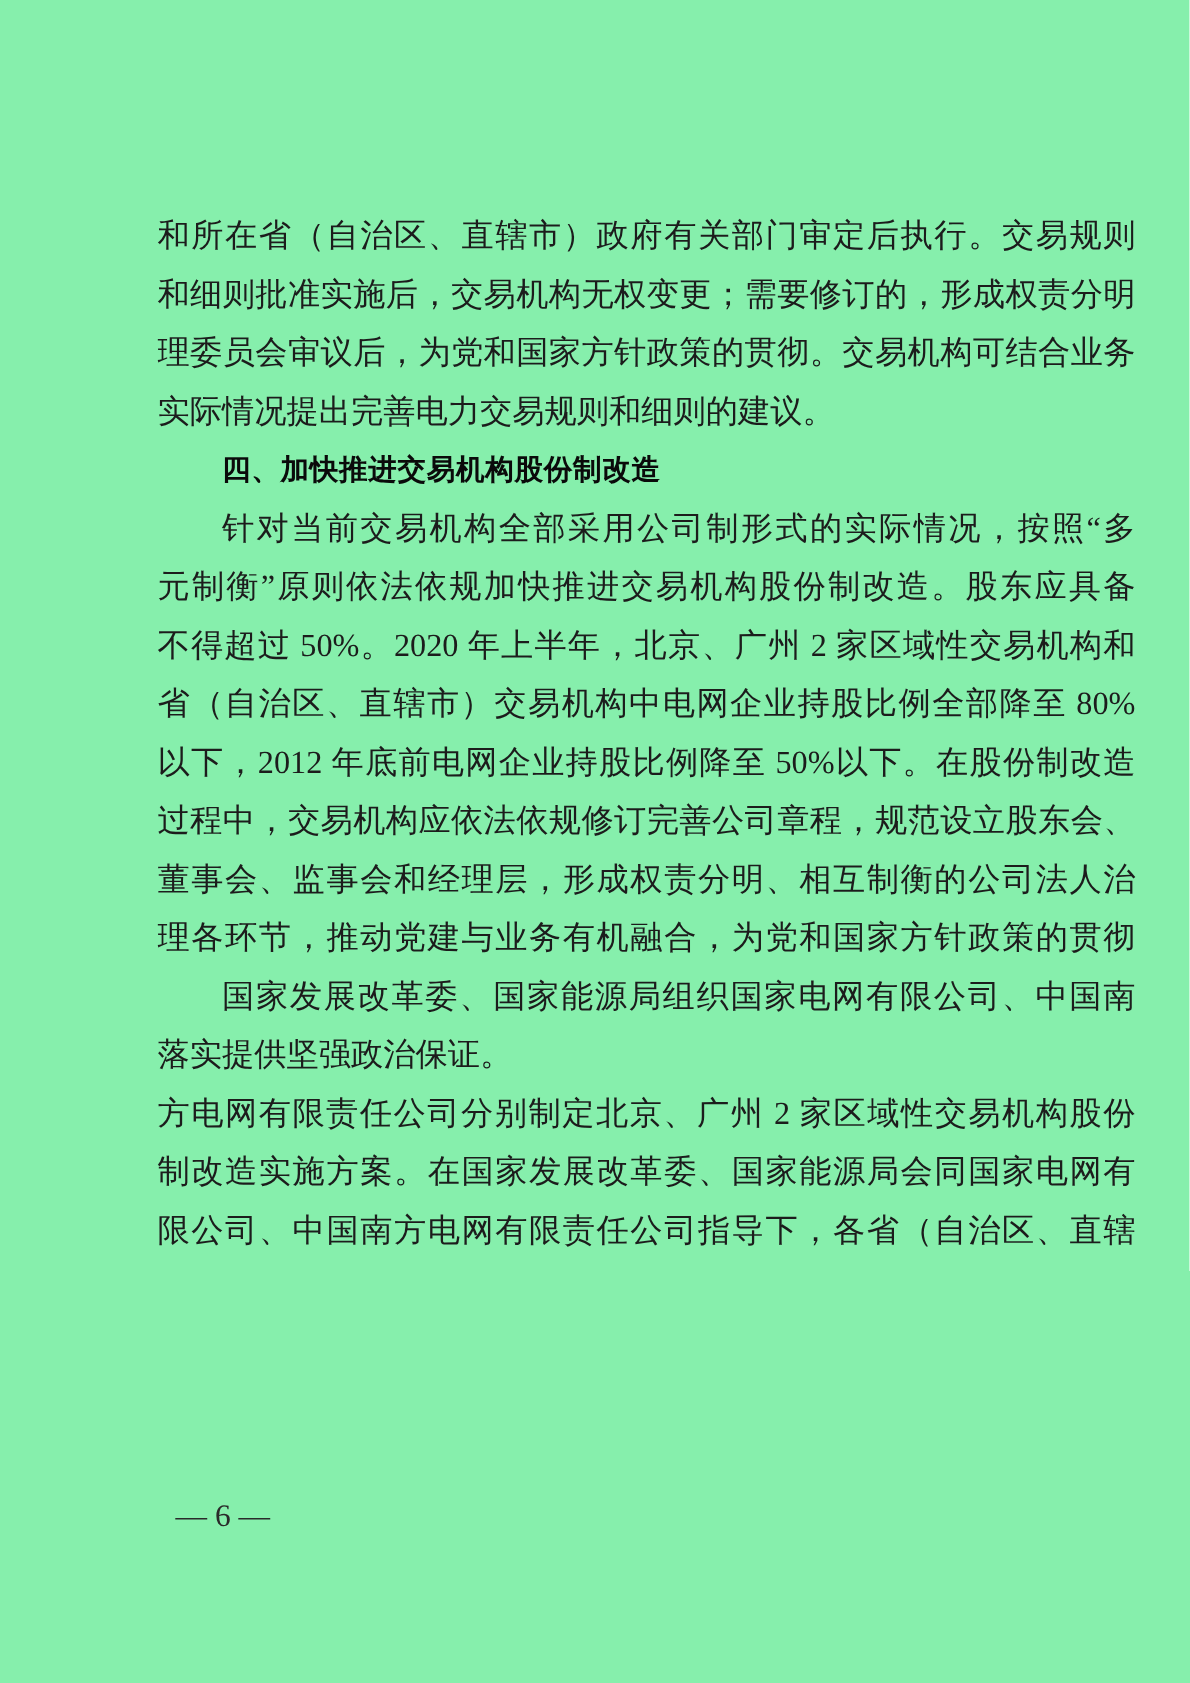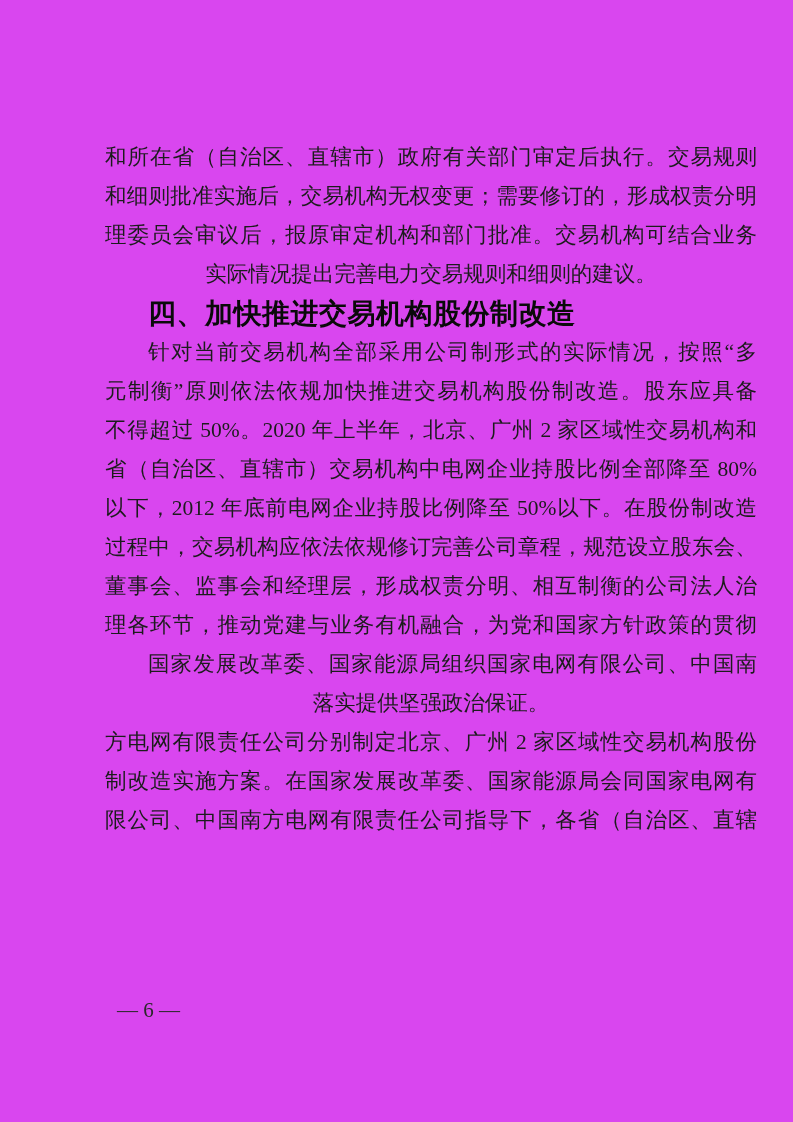--- a/index.html
+++ b/index.html
@@ -1,48 +1,48 @@
 <!DOCTYPE html>
 <html><head>
 <meta charset="utf-8">
 <style>
   html, body { margin: 0; padding: 0; background: #ffffff; }
   .page {
     position: relative;
     width: 793px;
     height: 1122px;
-    background: #d946ef;
+    background: #86efac;
     font-family: "Liberation Serif", serif;
     color: #1c1c1c;
     overflow: hidden;
   }
   .doc {
     position: absolute;
     left: 105px;
     top: 138px;
     width: 652px;
     font-size: 21.5px;
     line-height: 39px;
   }
   .line {
     height: 39px;
     overflow: hidden;
-    text-align: center;
+    text-align: left;
   }
   .line.fill {
     text-align: justify;
     text-align-last: justify;
   }
   .line.indent {
     text-indent: 43px;
   }
   .line.heading {
     font-family: "Liberation Sans", sans-serif;
     font-weight: 700;
-    font-size: 28px;
+    font-size: 19px;
     letter-spacing: 0.5px;
     color: #0a0a0a;
     text-align: left;
     text-align-last: left;
   }
   .footer {
     position: absolute;
     left: 117px;
     top: 996px;
     font-size: 21px;
@@ -51,21 +51,21 @@
     font-family: "Liberation Serif", serif;
   }
 </style>
 </head>
 <body>
 
 <div class="page">
   <div class="doc" id="doc">
       <div class="line fill">和所在省（自治区、直辖市）政府有关部门审定后执行。交易规则</div>
       <div class="line fill">和细则批准实施后，交易机构无权变更；需要修订的，形成权责分明</div>
-      <div class="line fill">理委员会审议后，报原审定机构和部门批准。交易机构可结合业务</div>
+      <div class="line fill">理委员会审议后，为党和国家方针政策的贯彻。交易机构可结合业务</div>
       <div class="line">实际情况提出完善电力交易规则和细则的建议。</div>
       <div class="line heading indent">四、加快推进交易机构股份制改造</div>
       <div class="line fill indent">针对当前交易机构全部采用公司制形式的实际情况，按照“多</div>
       <div class="line fill">元制衡”原则依法依规加快推进交易机构股份制改造。股东应具备</div>
       <div class="line fill">不得超过 50%。2020 年上半年，北京、广州 2 家区域性交易机构和</div>
       <div class="line fill">省（自治区、直辖市）交易机构中电网企业持股比例全部降至 80%</div>
       <div class="line fill">以下，2012 年底前电网企业持股比例降至 50%以下。在股份制改造</div>
       <div class="line fill">过程中，交易机构应依法依规修订完善公司章程，规范设立股东会、</div>
       <div class="line fill">董事会、监事会和经理层，形成权责分明、相互制衡的公司法人治</div>
       <div class="line fill">理各环节，推动党建与业务有机融合，为党和国家方针政策的贯彻</div>

